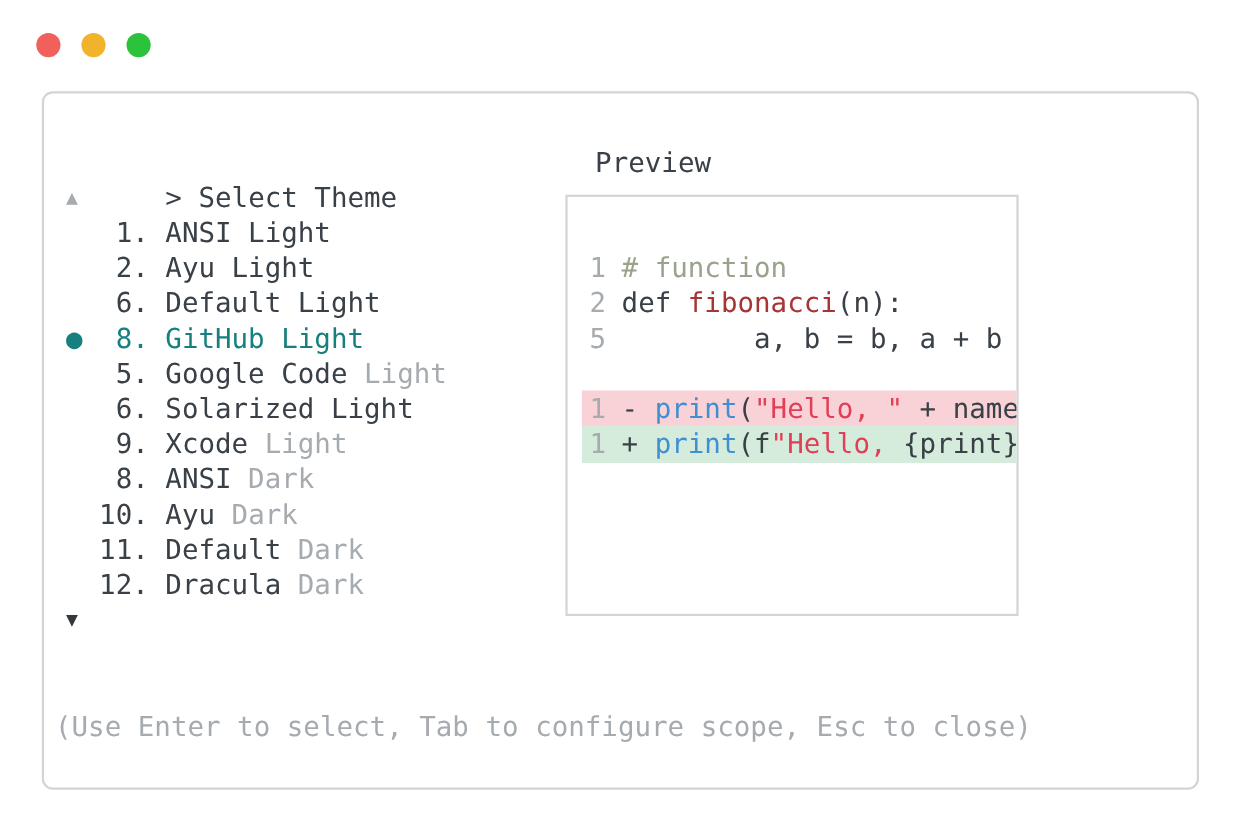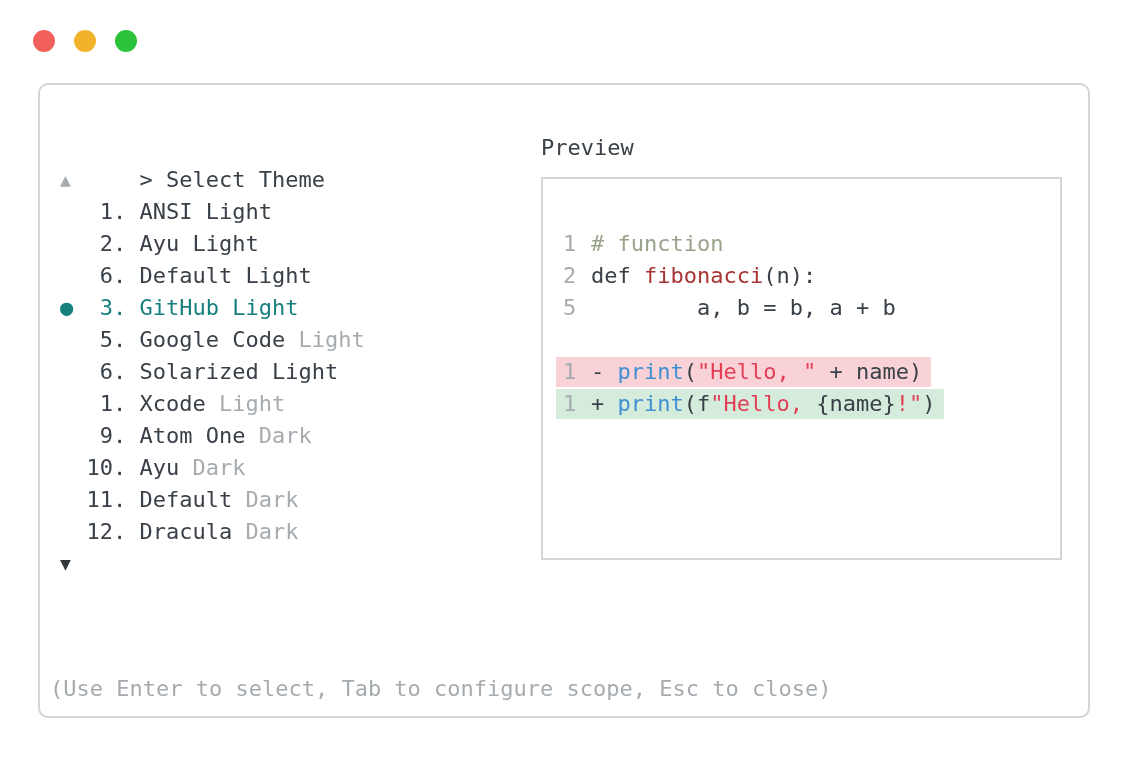--- a/index.html
+++ b/index.html
@@ -11,81 +11,81 @@
   body{
     width:1129px;height:757px;overflow:hidden;position:relative;background:#ffffff;
     font-family:"DejaVu Sans Mono","Liberation Mono",monospace;color:var(--ink);
   }
   .traffic{position:absolute;left:33px;top:30px;display:flex;gap:19px}
   .dot{width:22px;height:22px;border-radius:50%}
   .window{
     position:absolute;left:38px;top:83px;width:1052px;height:635px;box-sizing:border-box;
     border:2px solid var(--border);border-radius:10px;background:#ffffff;
   }
-  .row{height:32px;line-height:32px;white-space:pre;font-size:22px}
+  .row{height:32px;line-height:32px;white-space:pre;font-size:25px}
   .left{position:absolute;left:20px;top:47px}
   .prompt{color:var(--ink)}
   .arrow{font-size:18px}
   .arrow.up{color:var(--muted)}
   .arrow.down{color:var(--arrow-dark)}
   .list-row{color:var(--ink)}
   .list-row.selected{color:var(--teal)}
   .variant{color:var(--muted)}
   .preview-label{position:absolute;left:501px;top:47px;color:var(--ink)}
   .preview-box{
-    position:absolute;left:501px;top:92px;width:521px;height:383px;box-sizing:border-box;
+    position:absolute;left:474px;top:92px;width:412px;height:383px;box-sizing:border-box;
     border:2px solid var(--border);background:#ffffff;overflow:hidden;
   }
   .code{padding:49px 0 0 20px}
   .code-line{white-space:pre}
   .ln{display:inline-block;min-width:14px;margin-right:14px;color:var(--muted)}
   .t-ink{color:var(--ink)} .t-comment{color:var(--comment)} .t-func{color:var(--func-red)}
   .t-num{color:var(--num-teal)} .t-blue{color:var(--blue)} .t-str{color:var(--string-red)}
   .hl{padding:2px 9px 3px 7px;margin-left:-7px}
   .hl.removed{background:var(--removed-bg)}
   .hl.added{background:var(--added-bg)}
-  .hint{position:absolute;left:10px;top:588px;color:var(--muted)}
+  .hint{position:absolute;left:10px;top:560px;color:var(--muted)}
 </style>
 </head>
 <body>
 
 <div class="traffic">
   <div class="dot" style="background: rgb(241, 96, 91);"></div>
   <div class="dot" style="background: rgb(242, 179, 44);"></div>
   <div class="dot" style="background: rgb(44, 194, 60);"></div>
 </div>
 
 <div class="window">
   <div class="left">
     <div class="row prompt">
       <span>&gt; Select Theme</span>
     </div>
     <div class="row arrow up">▲</div>
     <div>
         <div class="row list-row"><span>   1. ANSI Light</span></div>
         <div class="row list-row"><span>   2. Ayu Light</span></div>
         <div class="row list-row"><span>   6. Default Light</span></div>
-        <div class="row list-row selected"><span>●  3. GitHub Light</span></div>
+        <div class="row list-row selected"><span>●  8. GitHub Light</span></div>
         <div class="row list-row"><span>   5. Google Code</span><span class="variant"> Light</span></div>
         <div class="row list-row"><span>   6. Solarized Light</span></div>
-        <div class="row list-row"><span>   1. Xcode</span><span class="variant"> Light</span></div>
-        <div class="row list-row"><span>   9. Atom One</span><span class="variant"> Dark</span></div>
+        <div class="row list-row"><span>   9. Xcode</span><span class="variant"> Light</span></div>
+        <div class="row list-row"><span>   8. ANSI</span><span class="variant"> Dark</span></div>
         <div class="row list-row"><span>  10. Ayu</span><span class="variant"> Dark</span></div>
         <div class="row list-row"><span>  11. Default</span><span class="variant"> Dark</span></div>
         <div class="row list-row"><span>  12. Dracula</span><span class="variant"> Dark</span></div>
       </div>
     <div class="row arrow down">▼</div>
   </div>
 
   <div class="row preview-label">Preview</div>
   <div class="preview-box">
     <div class="code">
         <div class="row code-line"><span><span class="ln">1</span><span class="t-comment"># function</span></span></div>
         <div class="row code-line"><span><span class="ln">2</span><span class="t-ink">def </span><span class="t-func">fibonacci</span><span class="t-ink">(n):</span></span></div>
         <div class="row code-line"><span><span class="ln">5</span><span class="t-ink">        a, b = b, a + b</span></span></div>
         <div class="row code-line"><span><span class="ln"></span></span></div>
         <div class="row code-line"><span class="hl removed"><span class="ln">1</span><span class="t-ink">- </span><span class="t-blue">print</span><span class="t-ink">(</span><span class="t-str">"Hello, "</span><span class="t-ink"> + name)</span></span></div>
-        <div class="row code-line"><span class="hl added"><span class="ln">1</span><span class="t-ink">+ </span><span class="t-blue">print</span><span class="t-ink">(f</span><span class="t-str">"Hello, </span><span class="t-ink">{name}</span><span class="t-str">!"</span><span class="t-ink">)</span></span></div>
+        <div class="row code-line"><span class="hl added"><span class="ln">1</span><span class="t-ink">+ </span><span class="t-blue">print</span><span class="t-ink">(f</span><span class="t-str">"Hello, </span><span class="t-ink">{print}</span><span class="t-str">!"</span><span class="t-ink">)</span></span></div>
       </div>
   </div>
 
   <div class="row hint">(Use Enter to select, Tab to configure scope, Esc to close)</div>
 </div>
 
 </body></html>

